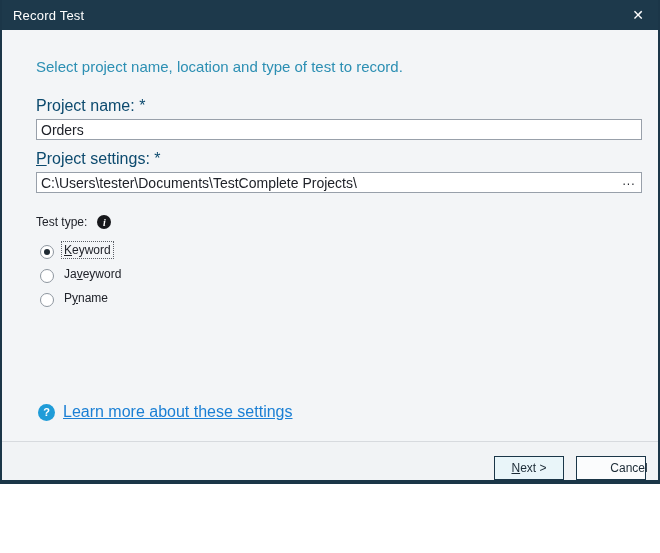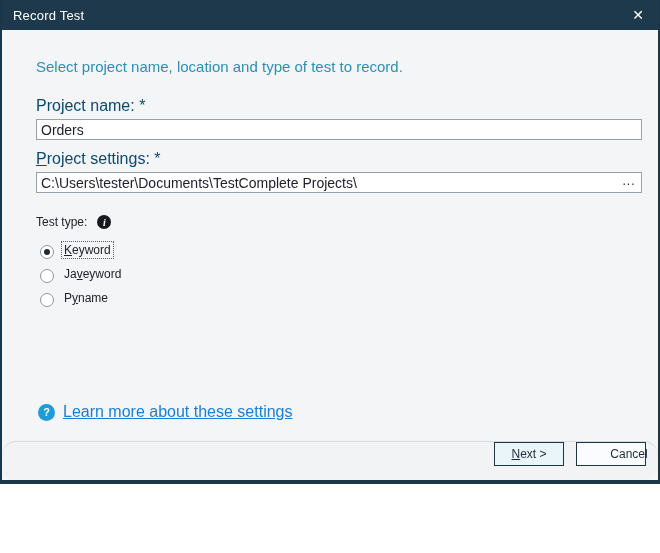--- a/index.html
+++ b/index.html
@@ -115,22 +115,22 @@
   .help-link {
     font-size: 16px; color: #1a7fd4;
     text-decoration: underline; cursor: pointer;
   }
 
   
   .footer {
     flex: 0 0 39px;
     border-top: 1px solid #d7dade;
     background: #f1f3f5;
-    display: flex; align-items: flex-start; justify-content: flex-end;
-    gap: 12px; padding-right: 12px; border-radius: 14px;
+    display: flex; align-items: flex-end; justify-content: flex-end;
+    gap: 12px; padding-right: 12px;
   }
   .btn {
     width: 70px; height: 24px;
     font-family: "Liberation Sans", "DejaVu Sans", sans-serif;
     font-size: 12px; color: #1c2b36;
     display: flex; align-items: center; justify-content: center;
     border: 1px solid #1b3648; cursor: default;
   }
   .btn.primary { background: #e9f5f9; }
   .btn.normal  { background: #fbfcfd; padding-left: 36px; }

